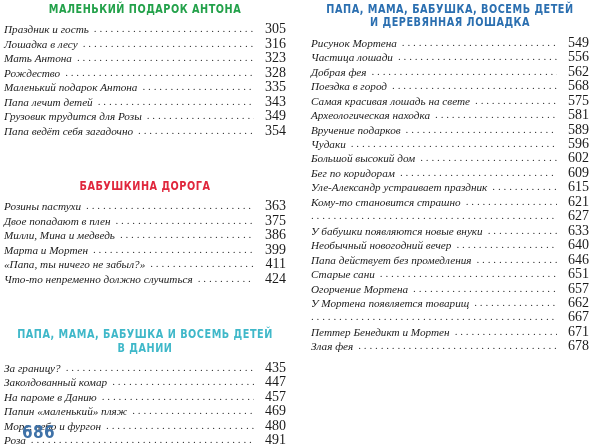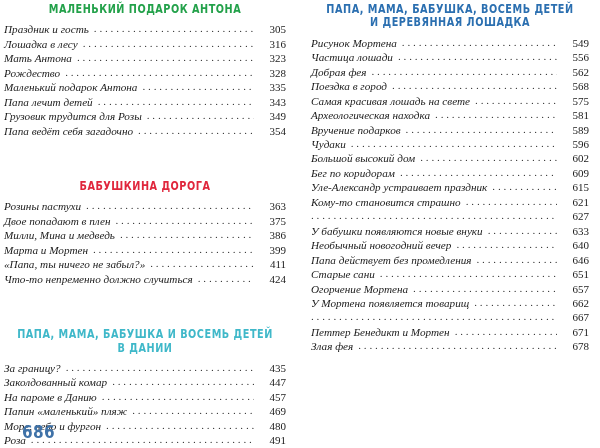--- a/index.html
+++ b/index.html
@@ -92,21 +92,21 @@
     content: ". . . . . . . . . . . . . . . . . . . . . . . . . . . . . . . . . . . . . . . . . . . . . . . . . . . . . . . . . . . . . . . . . . . . . . . .";
     display: block;
     font-size: 11.2px;
     letter-spacing: 0px;
     color: #2a2a2a;
     white-space: nowrap;
   }
   .entry-page {
     flex: 0 0 30px;
     text-align: right;
-    font-size: 11px;
+    font-size: 14px;
   }
 
   .gap-after-entries { height: 26px; }
   .gap-after-title { height: 6px; }
 
   .folio {
     position: absolute;
     left: 22px;
     bottom: 6px;
     font-family: "DejaVu Sans Condensed", "Liberation Sans Narrow", "Liberation Sans", sans-serif;

